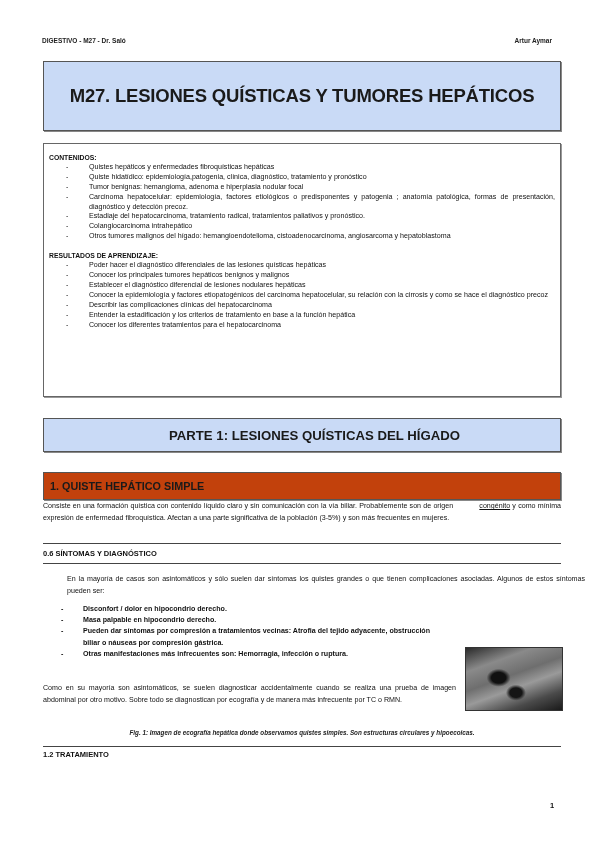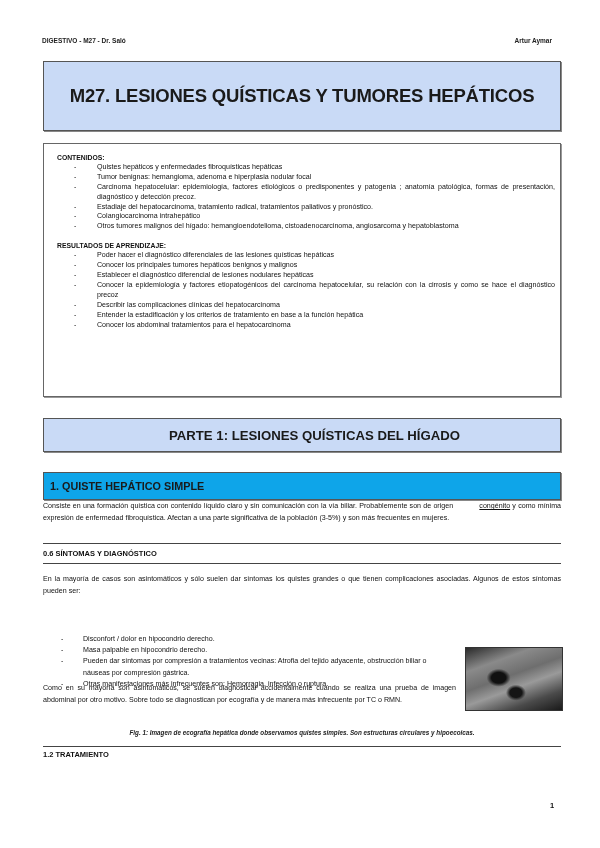--- a/index.html
+++ b/index.html
@@ -10,37 +10,37 @@
   .hdr.right { right: 48px; }
   .title-box {
     position: absolute; left: 43px; top: 61px; width: 518px; height: 70px;
     background: #c9daf6; border: 1.5px solid #555;
     box-shadow: 1px 1px 0 #888;
     display: flex; align-items: center; justify-content: center; text-align: center;
   }
   .title-box span { font-size: 18.5px; font-weight: bold; color: #1a1a1a; line-height: 24px; letter-spacing: -0.2px; }
   .contents-box {
     position: absolute; left: 43px; top: 143px; width: 518px; height: 254px;
-    border: 1px solid #666; box-shadow: 1px 1px 0 #999; padding: 9px 5px 0 13px;
+    border: 1px solid #666; box-shadow: 1px 1px 0 #999; padding: 9px 5px 0 5px;
     font-size: 7.1px; line-height: 9.9px;
   }
   .cb-heading { font-weight: bold; font-size: 6.8px; }
   .cb-list { list-style: none; margin: 0 0 0 0; }
   .cb-list li { position: relative; padding-left: 40px; text-align: justify; }
   .cb-list li::before { content: "-"; position: absolute; left: 17px; }
   .spacer { height: 9px; }
   .parte-box {
     position: absolute; left: 43px; top: 418px; width: 518px; height: 34px;
     background: #c9daf6; border: 1.5px solid #555; box-shadow: 1px 1px 0 #888;
     display: flex; align-items: center; justify-content: center; padding-left: 25px;
   }
   .parte-box span { font-size: 13.2px; font-weight: bold; color: #1a1a1a; }
   .sec-box {
     position: absolute; left: 43px; top: 472px; width: 518px; height: 28px;
-    background: #0ea5e9; border: 1.5px solid #555; box-shadow: 1px 1px 0 #888;
+    background: #c2410c; border: 1.5px solid #555; box-shadow: 1px 1px 0 #888;
     display: flex; align-items: center; padding-left: 6px;
   }
   .sec-box span { font-size: 10.8px; font-weight: bold; color: #1a1a1a; }
   .para { position: absolute; left: 43px; width: 518px; font-size: 7.1px; line-height: 11.7px; text-align: justify; }
   .para u { text-decoration: underline; margin-left: 24px; }
   .subhead {
     position: absolute; left: 43px; width: 518px; height: 21px;
     border-top: 1.5px solid #444; border-bottom: 1.5px solid #444;
     font-size: 7.5px; font-weight: bold; display: flex; align-items: center; padding-left: 0;
   }
@@ -65,54 +65,55 @@
 <div class="hdr right">Artur Aymar</div>
 
 <div class="title-box">
   <span>M27. LESIONES QUÍSTICAS Y TUMORES HEPÁTICOS</span>
 </div>
 
 <div class="contents-box">
   <div class="cb-heading">CONTENIDOS:</div>
   <ul class="cb-list">
     <li>Quistes hepáticos y enfermedades fibroquísticas hepáticas</li>
+    <li>Quiste hidatídico: epidemiología,patogenia, clínica, diagnóstico, tratamiento y pronóstico</li>
     <li>Tumor benignas: hemangioma, adenoma e hiperplasia nodular focal</li>
     <li>Carcinoma hepatocelular: epidemiología, factores etiológicos o predisponentes y patogenia ; anatomía patológica, formas de presentación, diagnóstico y detección precoz.</li>
     <li>Estadiaje del hepatocarcinoma, tratamiento radical, tratamientos paliativos y pronóstico.</li>
     <li>Colangiocarcinoma intrahepático</li>
     <li>Otros tumores malignos del hígado: hemangioendotelioma, cistoadenocarcinoma, angiosarcoma y hepatoblastoma</li>
   </ul>
   <div class="spacer"></div>
   <div class="cb-heading">RESULTADOS DE APRENDIZAJE:</div>
   <ul class="cb-list">
     <li>Poder hacer el diagnóstico diferenciales de las lesiones quísticas hepáticas</li>
     <li>Conocer los principales tumores hepáticos benignos y malignos</li>
     <li>Establecer el diagnóstico diferencial de lesiones nodulares hepáticas</li>
     <li> Conocer la epidemiología y factores etiopatogénicos del carcinoma hepatocelular, su relación con la cirrosis y como se hace el diagnóstico precoz</li>
     <li>Describir las complicaciones clínicas del hepatocarcinoma</li>
     <li>Entender la estadificación y los criterios de tratamiento en base a la función hepática</li>
-    <li>Conocer los abdominal tratamientos para el hepatocarcinoma</li>
+    <li>Conocer los diferentes tratamientos para el hepatocarcinoma</li>
   </ul>
 </div>
 
 <div class="parte-box">
   <span>PARTE 1: LESIONES QUÍSTICAS DEL HÍGADO</span>
 </div>
 
 <div class="sec-box">
   <span>1. QUISTE HEPÁTICO SIMPLE</span>
 </div>
 
 <p class="para" style="top:501px;"><span>Consiste en una formación quística con contenido líquido claro y sin comunicación con la vía biliar. Probablemente son de origen </span><u>congénito</u><span> y como mínima expresión de enfermedad fibroquística. Afectan a una parte significativa de la población (3-5%) y son más frecuentes en mujeres.</span></p>
 
 <div class="subhead" style="top:543px;">0.6 SÍNTOMAS Y DIAGNÓSTICO</div>
 
-<p class="para" style="top:574px;">En la mayoría de casos son asintomáticos y sólo suelen dar síntomas los quistes grandes o que tienen complicaciones asociadas. Algunos de estos síntomas pueden ser:</p>
+<p class="para" style="top:574px;margin-left:24px;">En la mayoría de casos son asintomáticos y sólo suelen dar síntomas los quistes grandes o que tienen complicaciones asociadas. Algunos de estos síntomas pueden ser:</p>
 
-<ul class="sym-list" style="top:634px;">
+<ul class="sym-list" style="top:604px;font-weight:bold;">
   <li>Disconfort / dolor en hipocondrio derecho.</li>
   <li>Masa palpable en hipocondrio derecho.</li>
   <li>Pueden dar síntomas por compresión a tratamientos vecinas: Atrofia del tejido adyacente, obstrucción biliar o náuseas por compresión gástrica.</li>
   <li>Otras manifestaciones más infrecuentes son: Hemorragia, infección o ruptura.</li>
 </ul>
 
 <p class="para" style="top:683px; width:413px;">Como en su mayoría son asintomáticos, se suelen diagnosticar accidentalmente cuando se realiza una prueba de imagen abdominal por otro motivo. Sobre todo se diagnostican por ecografía y de manera más infrecuente por TC o RMN.</p>
 
 <div class="us-img"></div>
 

